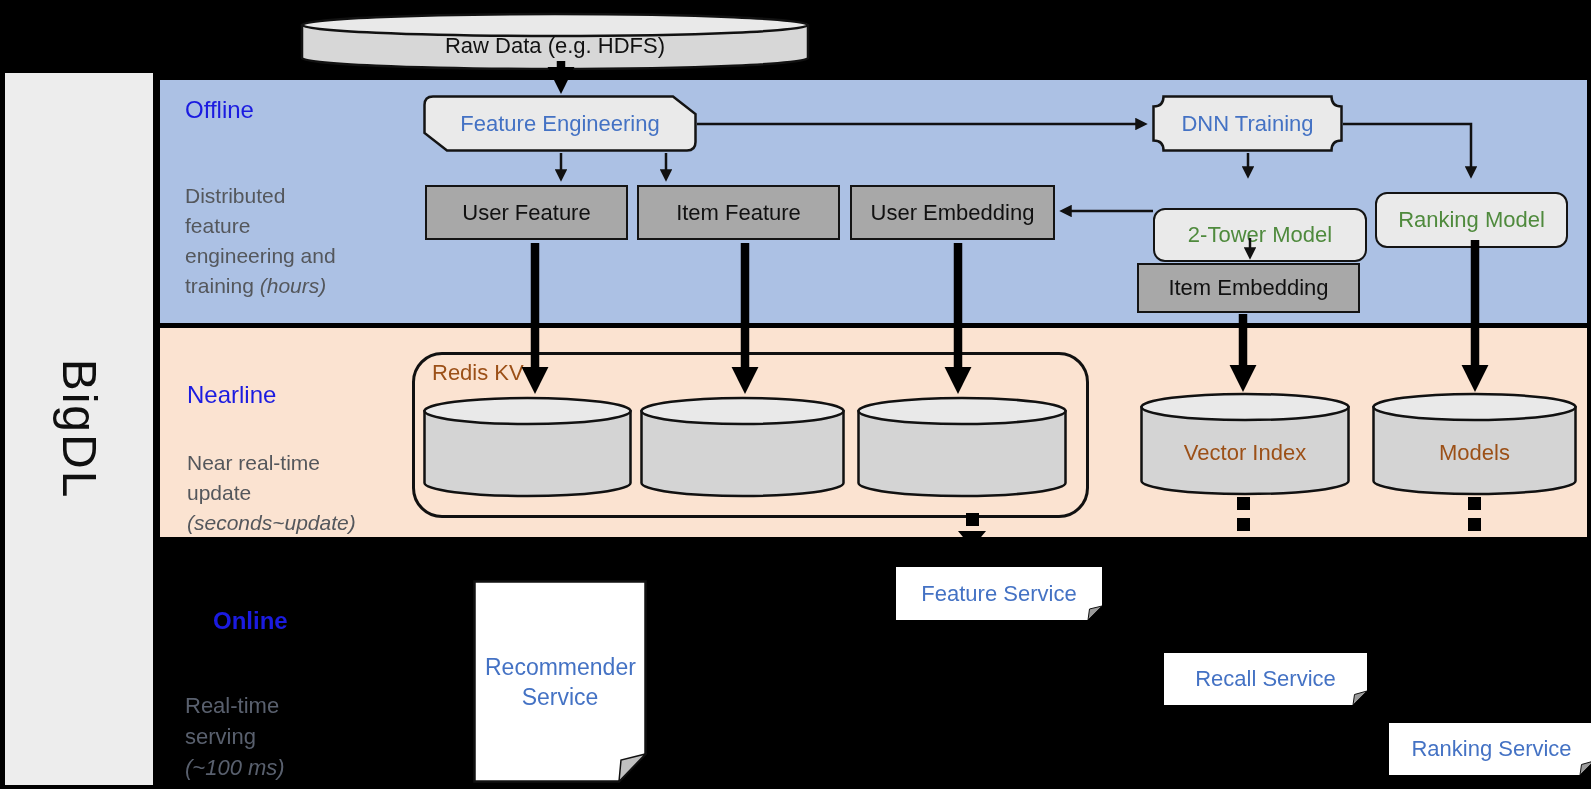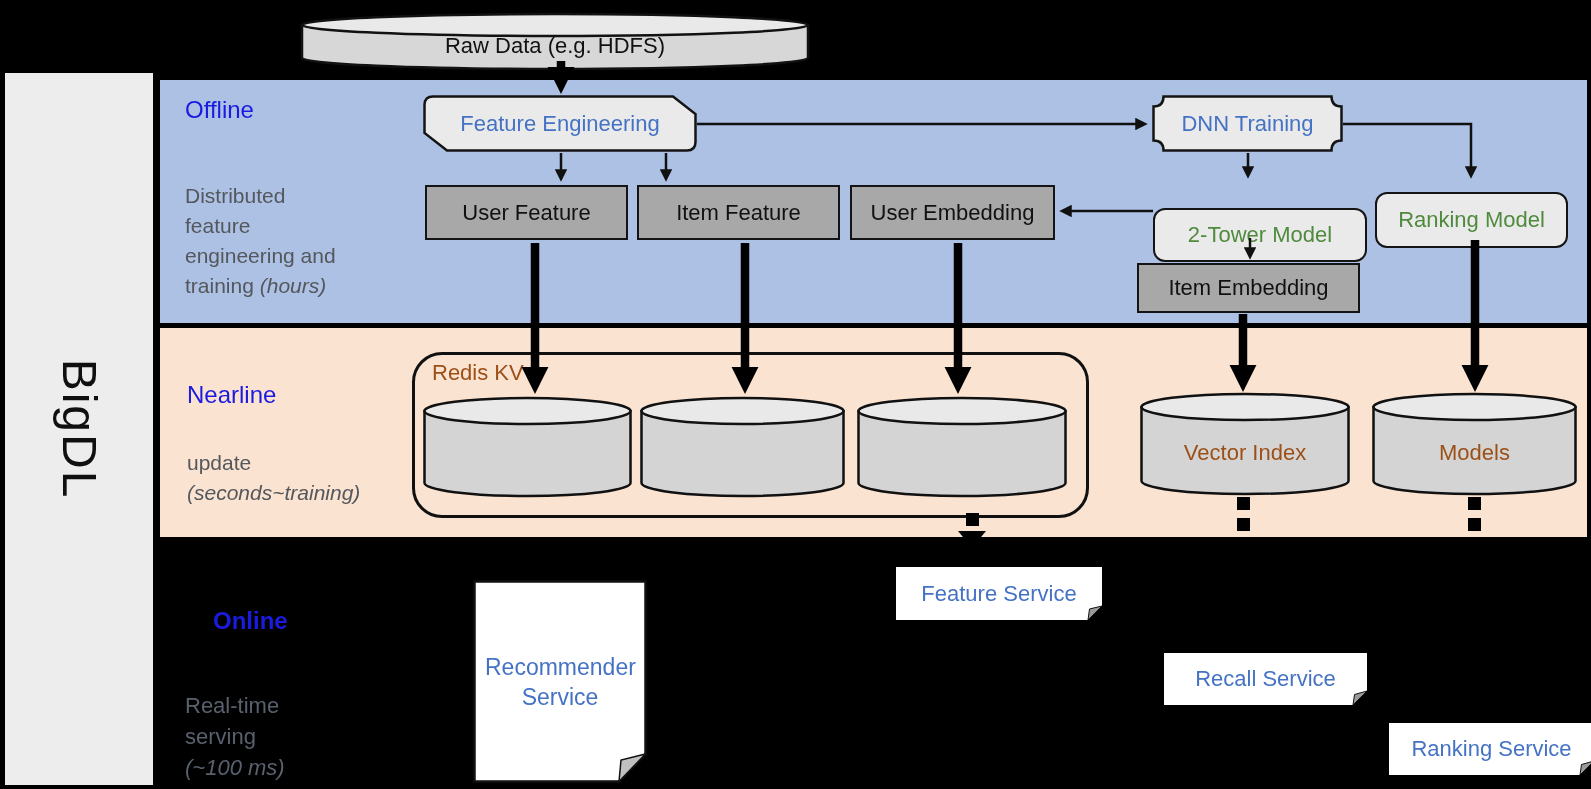--- a/index.html
+++ b/index.html
@@ -59,22 +59,23 @@
   <div class="abs sec-title" style="left:185px;top:96px;">Offline</div>
   <div class="abs sec-desc" style="left:185px;top:141px;">
     <div>Distributed</div>
     <div>feature</div>
     <div>engineering and</div>
     <div><span>training </span><span class="italic">(hours)</span></div>
   </div>
 
   <div class="abs sec-title" style="left:187px;top:336px;margin-top:45px;">Nearline</div>
   <div class="abs sec-desc" style="left:187px;top:408px;">
+    <div>Near real-time</div>
     <div>update</div>
-    <div class="italic">(seconds~training)</div>
+    <div class="italic">(seconds~update)</div>
   </div>
 
   <div class="abs sec-title bold" style="left:185px;top:607px;margin-left:28px;">Online</div>
   <div class="abs sec-desc online" style="left:185px;top:650px;">
     <div>Real-time</div>
     <div>serving</div>
     <div class="italic">(~100 ms)</div>
   </div>
 
   <div class="abs node nodes-layer" style="left:300px;top:12px;width:510px;height:58px;">

